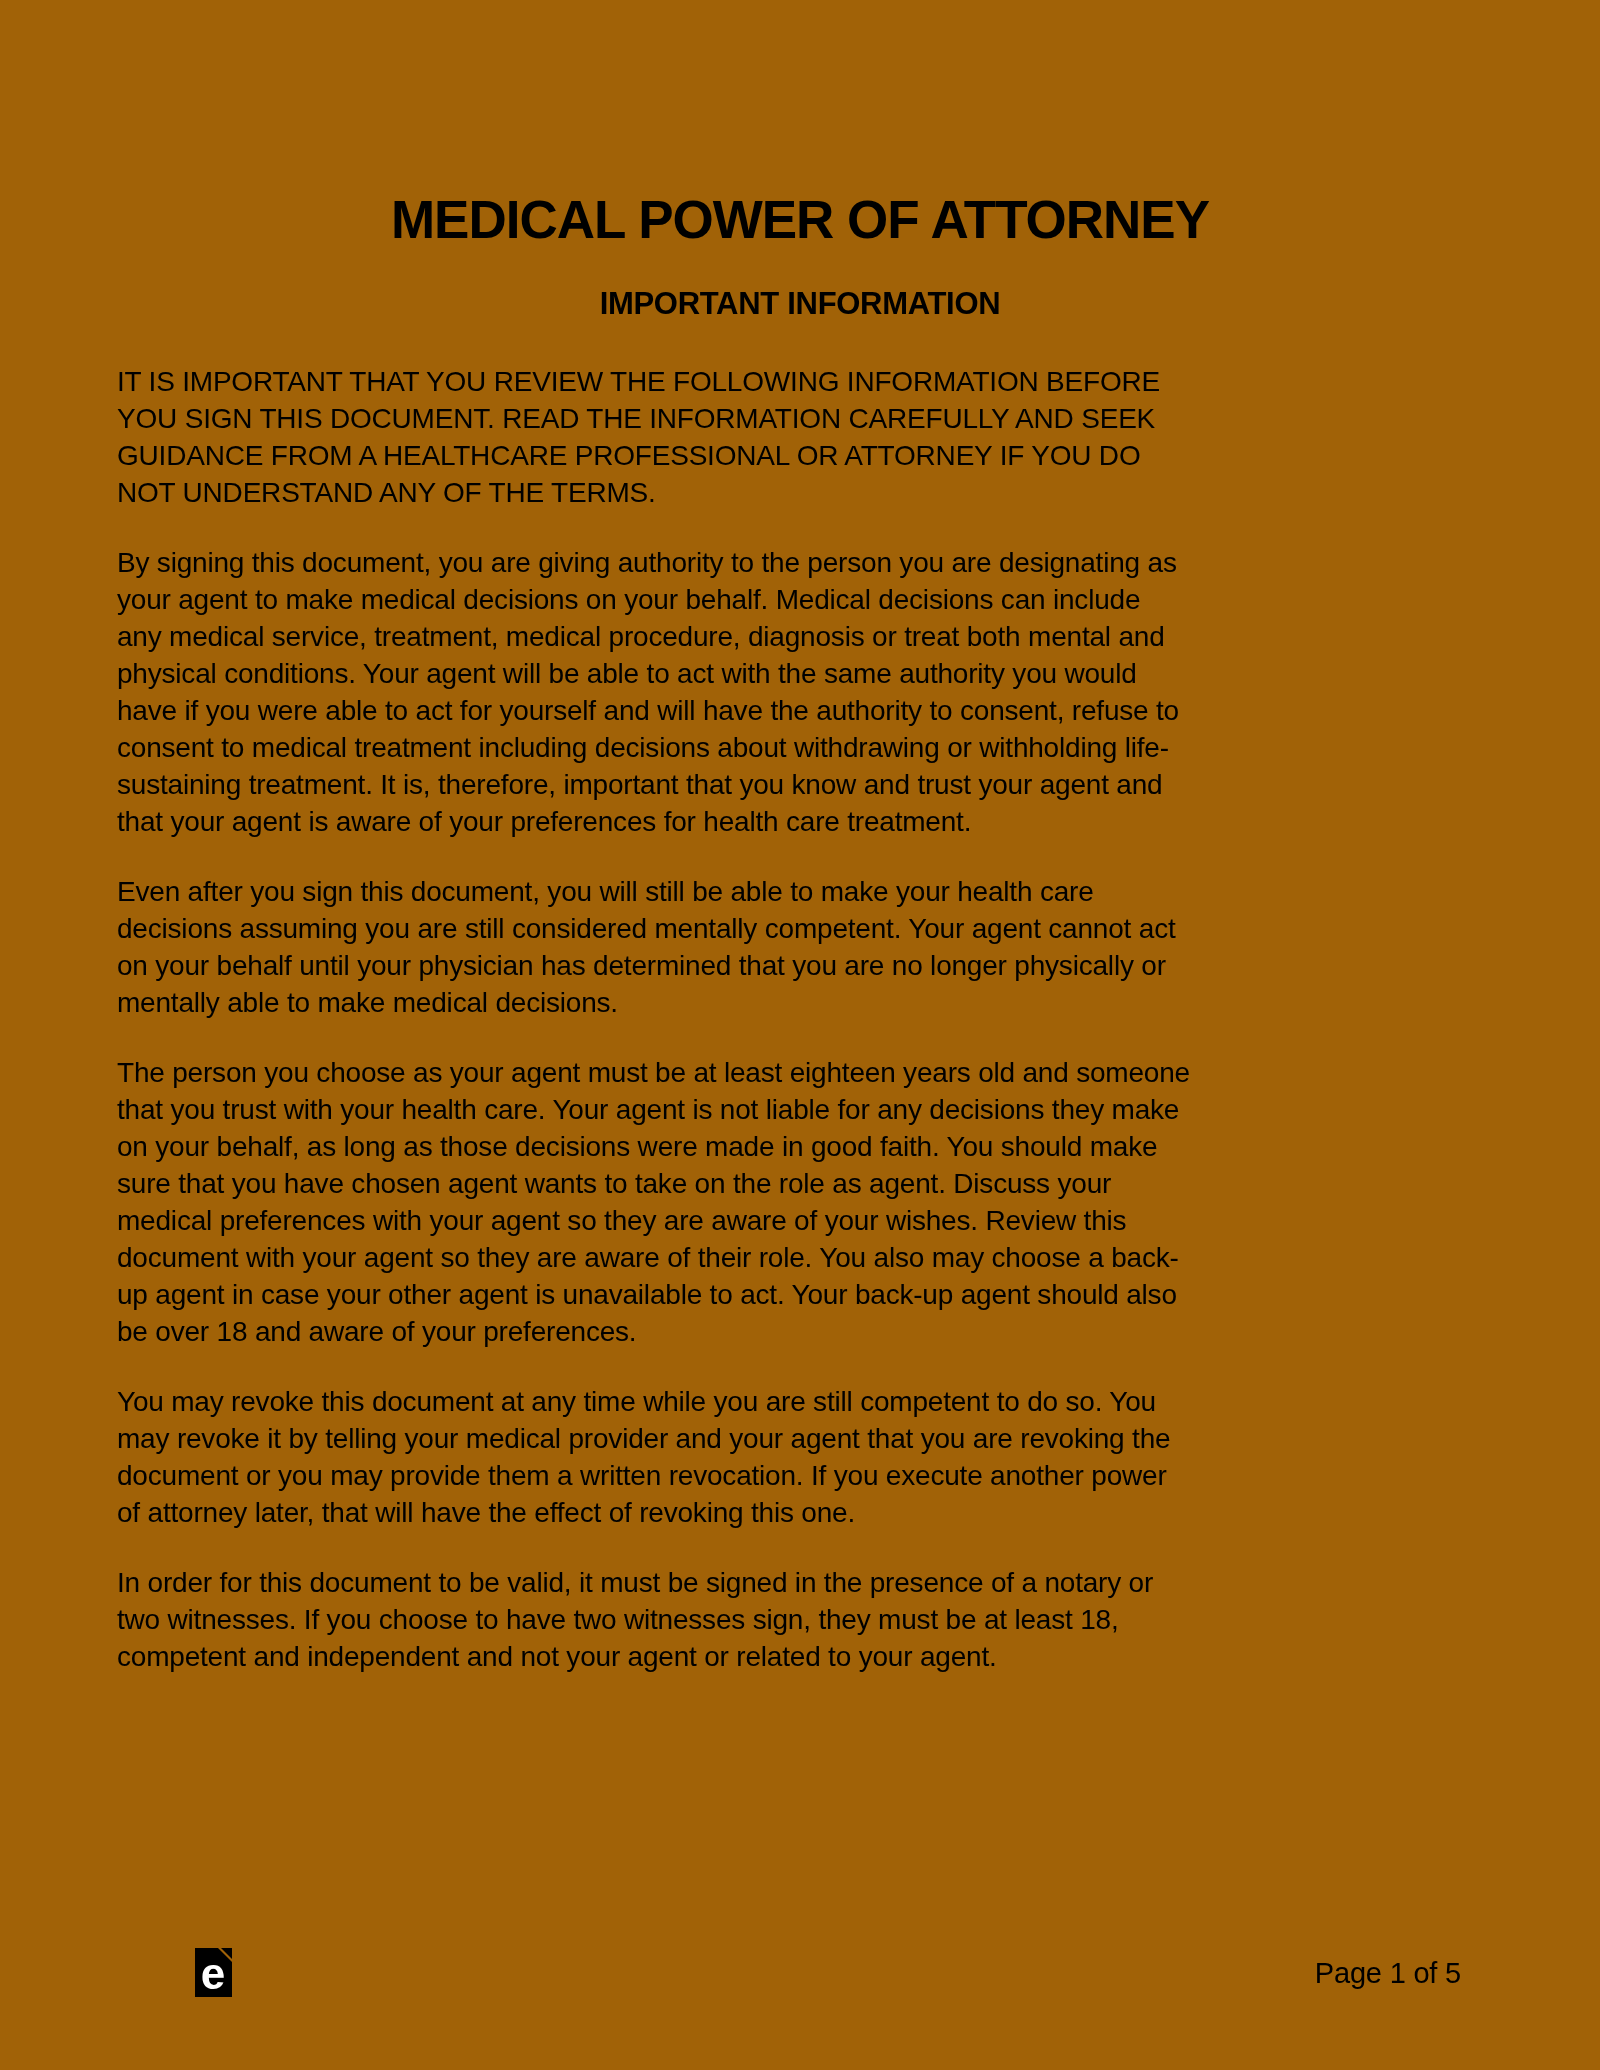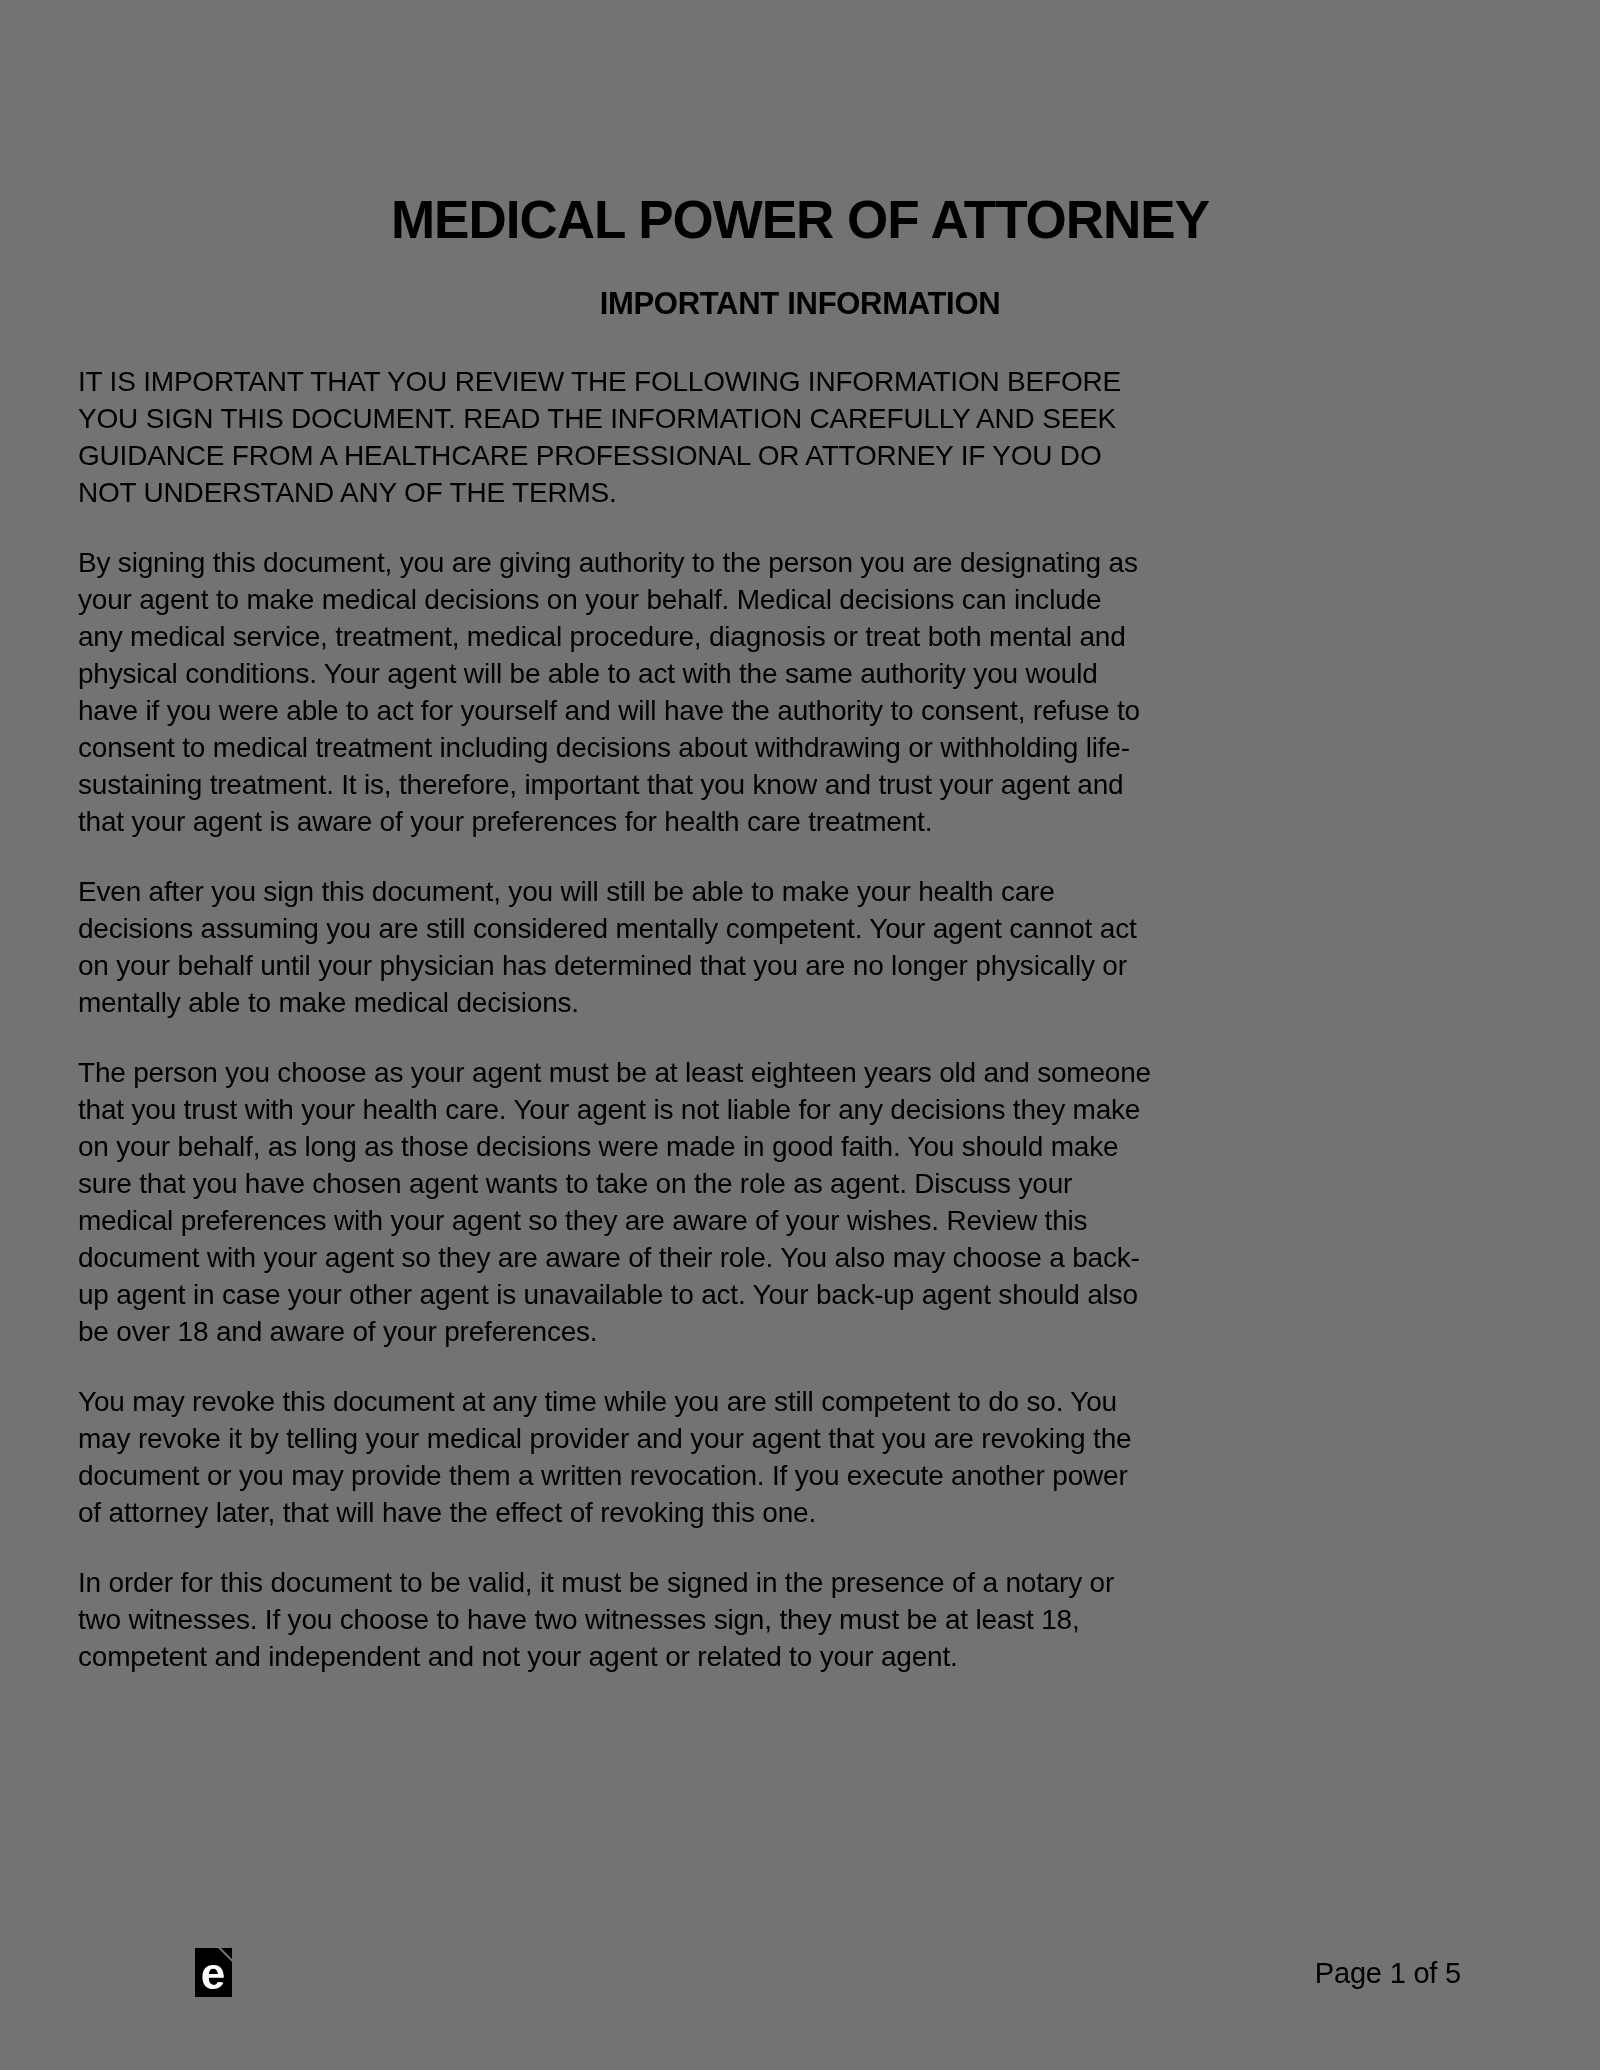--- a/index.html
+++ b/index.html
@@ -4,21 +4,21 @@
 <style>
   html, body {
     margin: 0;
     padding: 0;
     background: #ffffff;
   }
   .page {
     position: relative;
     width: 1600px;
     height: 2070px;
-    background: #737373;
+    background: #a16207;
     color: #000000;
     font-family: "Liberation Sans", "DejaVu Sans", sans-serif;
     overflow: hidden;
     box-sizing: border-box;
   }
   .doc-title {
     margin: 0;
     padding-top: 193px;
     text-align: center;
     font-size: 53px;
@@ -29,21 +29,21 @@
   }
   .doc-subtitle {
     margin: 42px 0 8px 0;
     text-align: center;
     font-size: 31px;
     font-weight: bold;
     line-height: 1;
     letter-spacing: -0.3px;
   }
   .doc-body {
-    margin-left: 78px;
+    margin-left: 117px;
     margin-top: 44px;
     width: 1230px;
     font-size: 28px;
     line-height: 37px;
     letter-spacing: -0.2px;
   }
   .doc-body p {
     margin: 0 0 33px 0;
     white-space: pre-line;
   }

